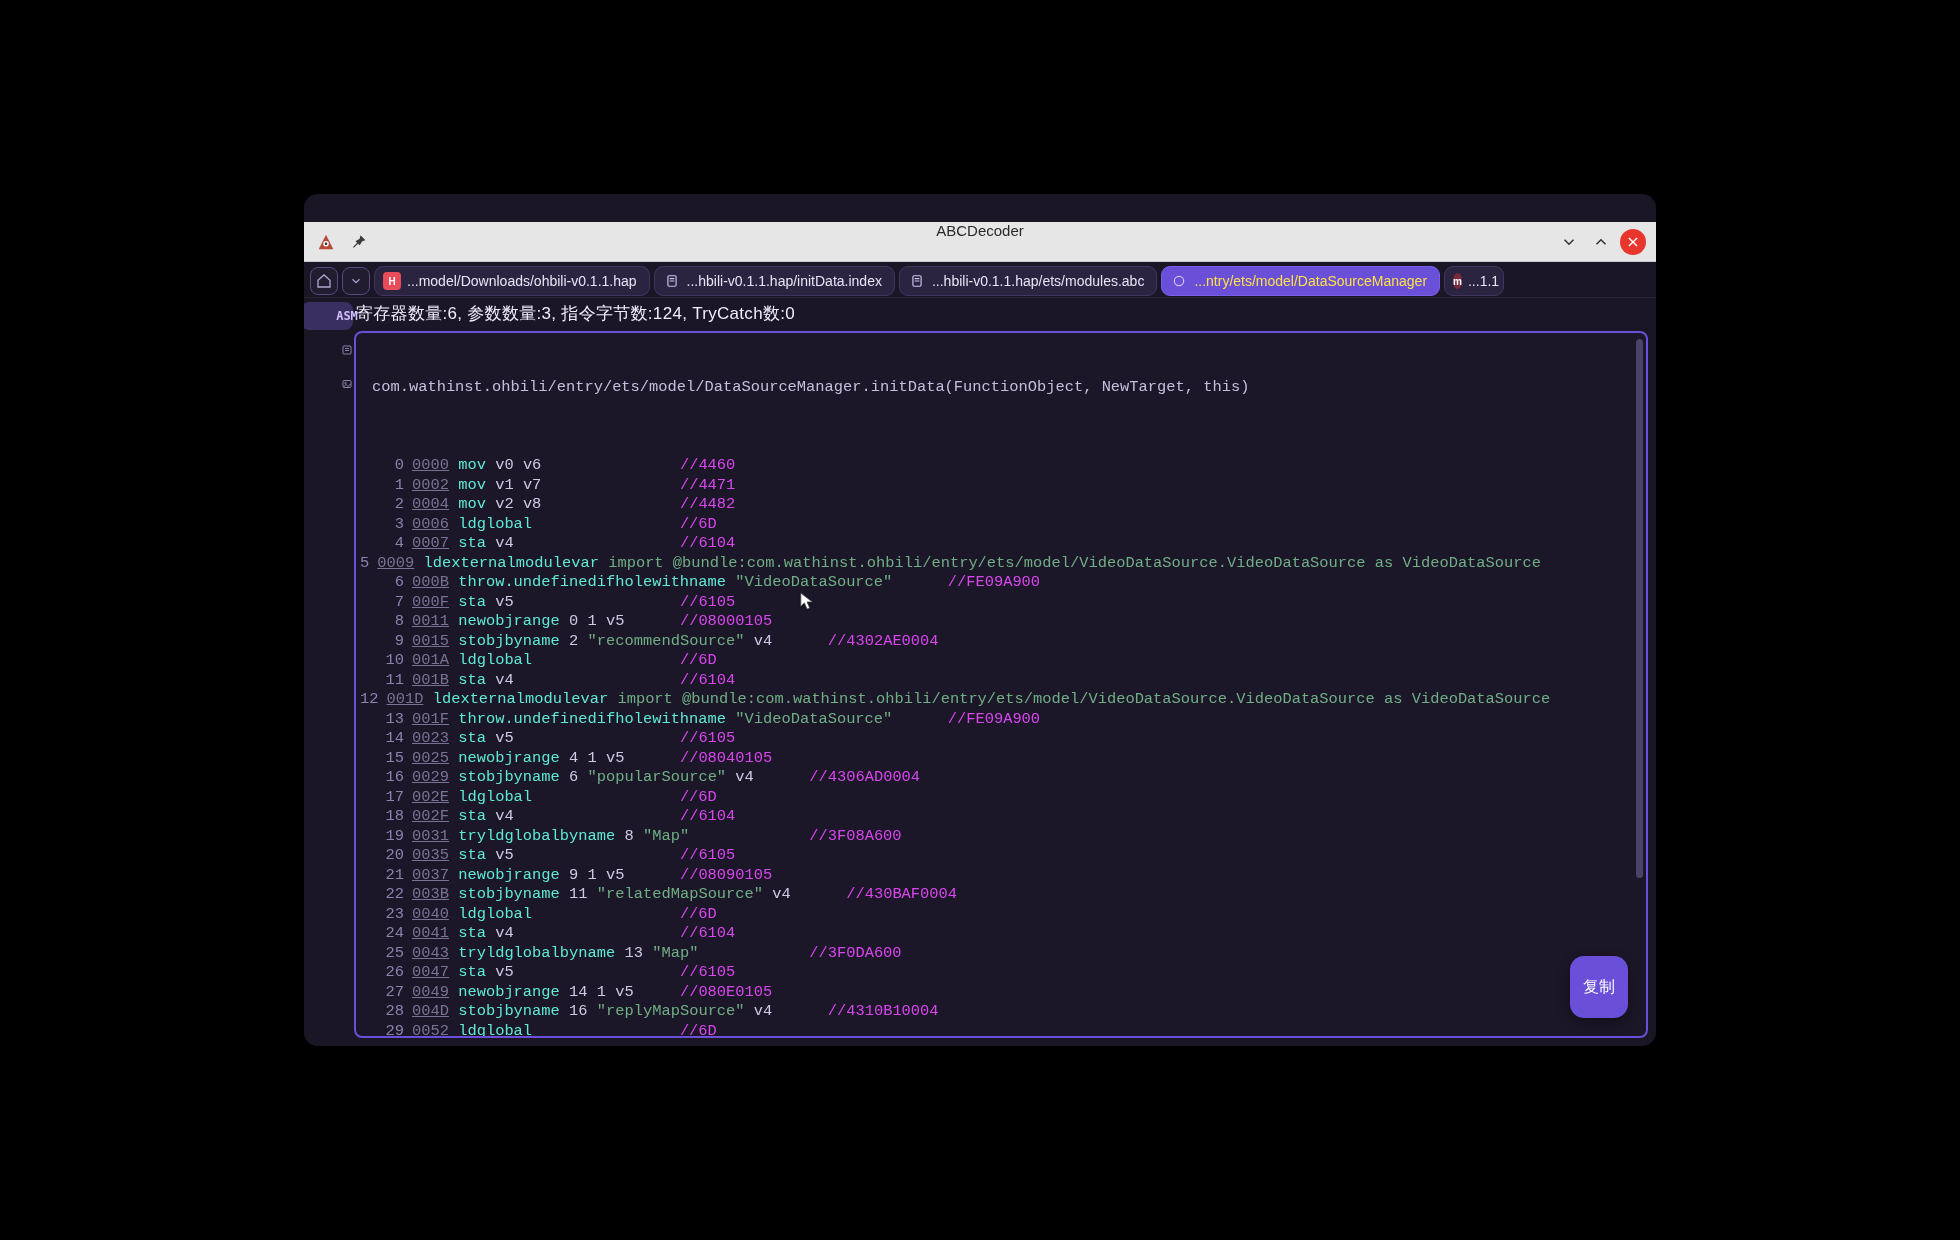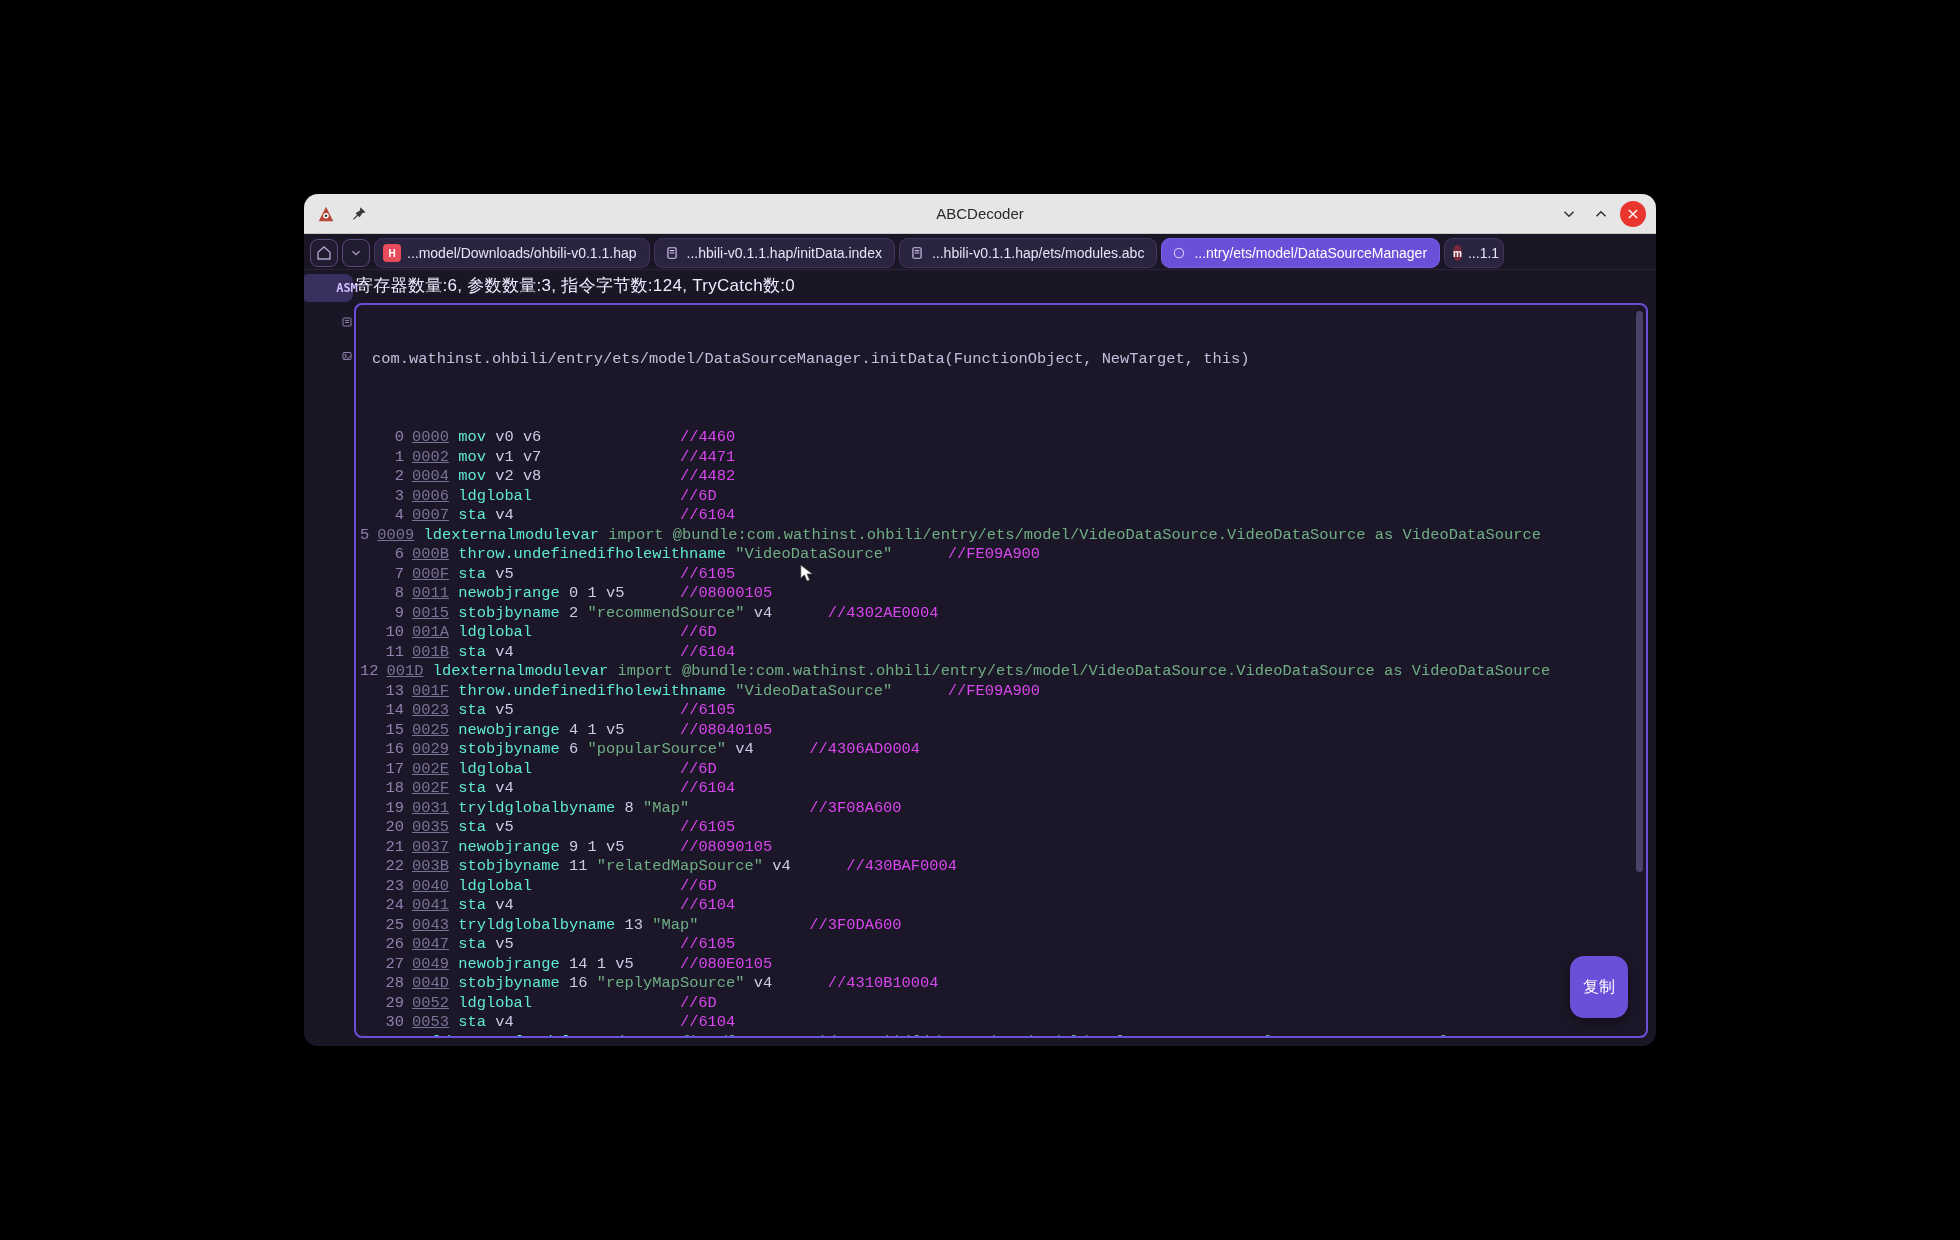--- a/index.html
+++ b/index.html
@@ -21,24 +21,24 @@
     flex-direction: column;
     overflow: hidden;
     position: relative;
   }
 
   
   .titlebar {
     height: 40px;
     background: #e6e6e6;
     display: flex;
-    align-items: center;
     padding: 0 10px;
     position: relative;
     border-bottom: 1px solid #c9c9c9;
+    margin-top: 28px;
   }
   .titlebar .left {
     display: flex; align-items: center; gap: 10px;
   }
   .app-icon {
     width: 24px; height: 24px;
     display: flex; align-items: center; justify-content: center;
   }
   .app-icon svg { width: 22px; height: 22px; }
   .pin-icon {
@@ -87,21 +87,21 @@
     font-size: 14px;
     color: #e8e4f5;
     background: #2b2440;
     border: 1px solid #413560;
     white-space: nowrap;
     overflow: hidden;
   }
   .tab.active {
     background: #6a4fd8;
     border-color: #7a5fe8;
-    color: #ffffff;
+    color: #fde047;
   }
   .tab .tab-ico {
     width: 18px; height: 18px; border-radius: 4px;
     display: flex; align-items: center; justify-content: center;
     font-size: 10px; font-weight: bold;
   }
   .tab .tab-ico.red { background: #e84b5a; color: #fff; }
   .tab .tab-ico.doc { color: #cfc5ee; }
   .tab .tab-ico.code { color: #cfc5ee; }
   .tab .tab-ico.maroon { background: #7a2a3b; color:#fff; border-radius:50%; width:16px;height:16px;}

